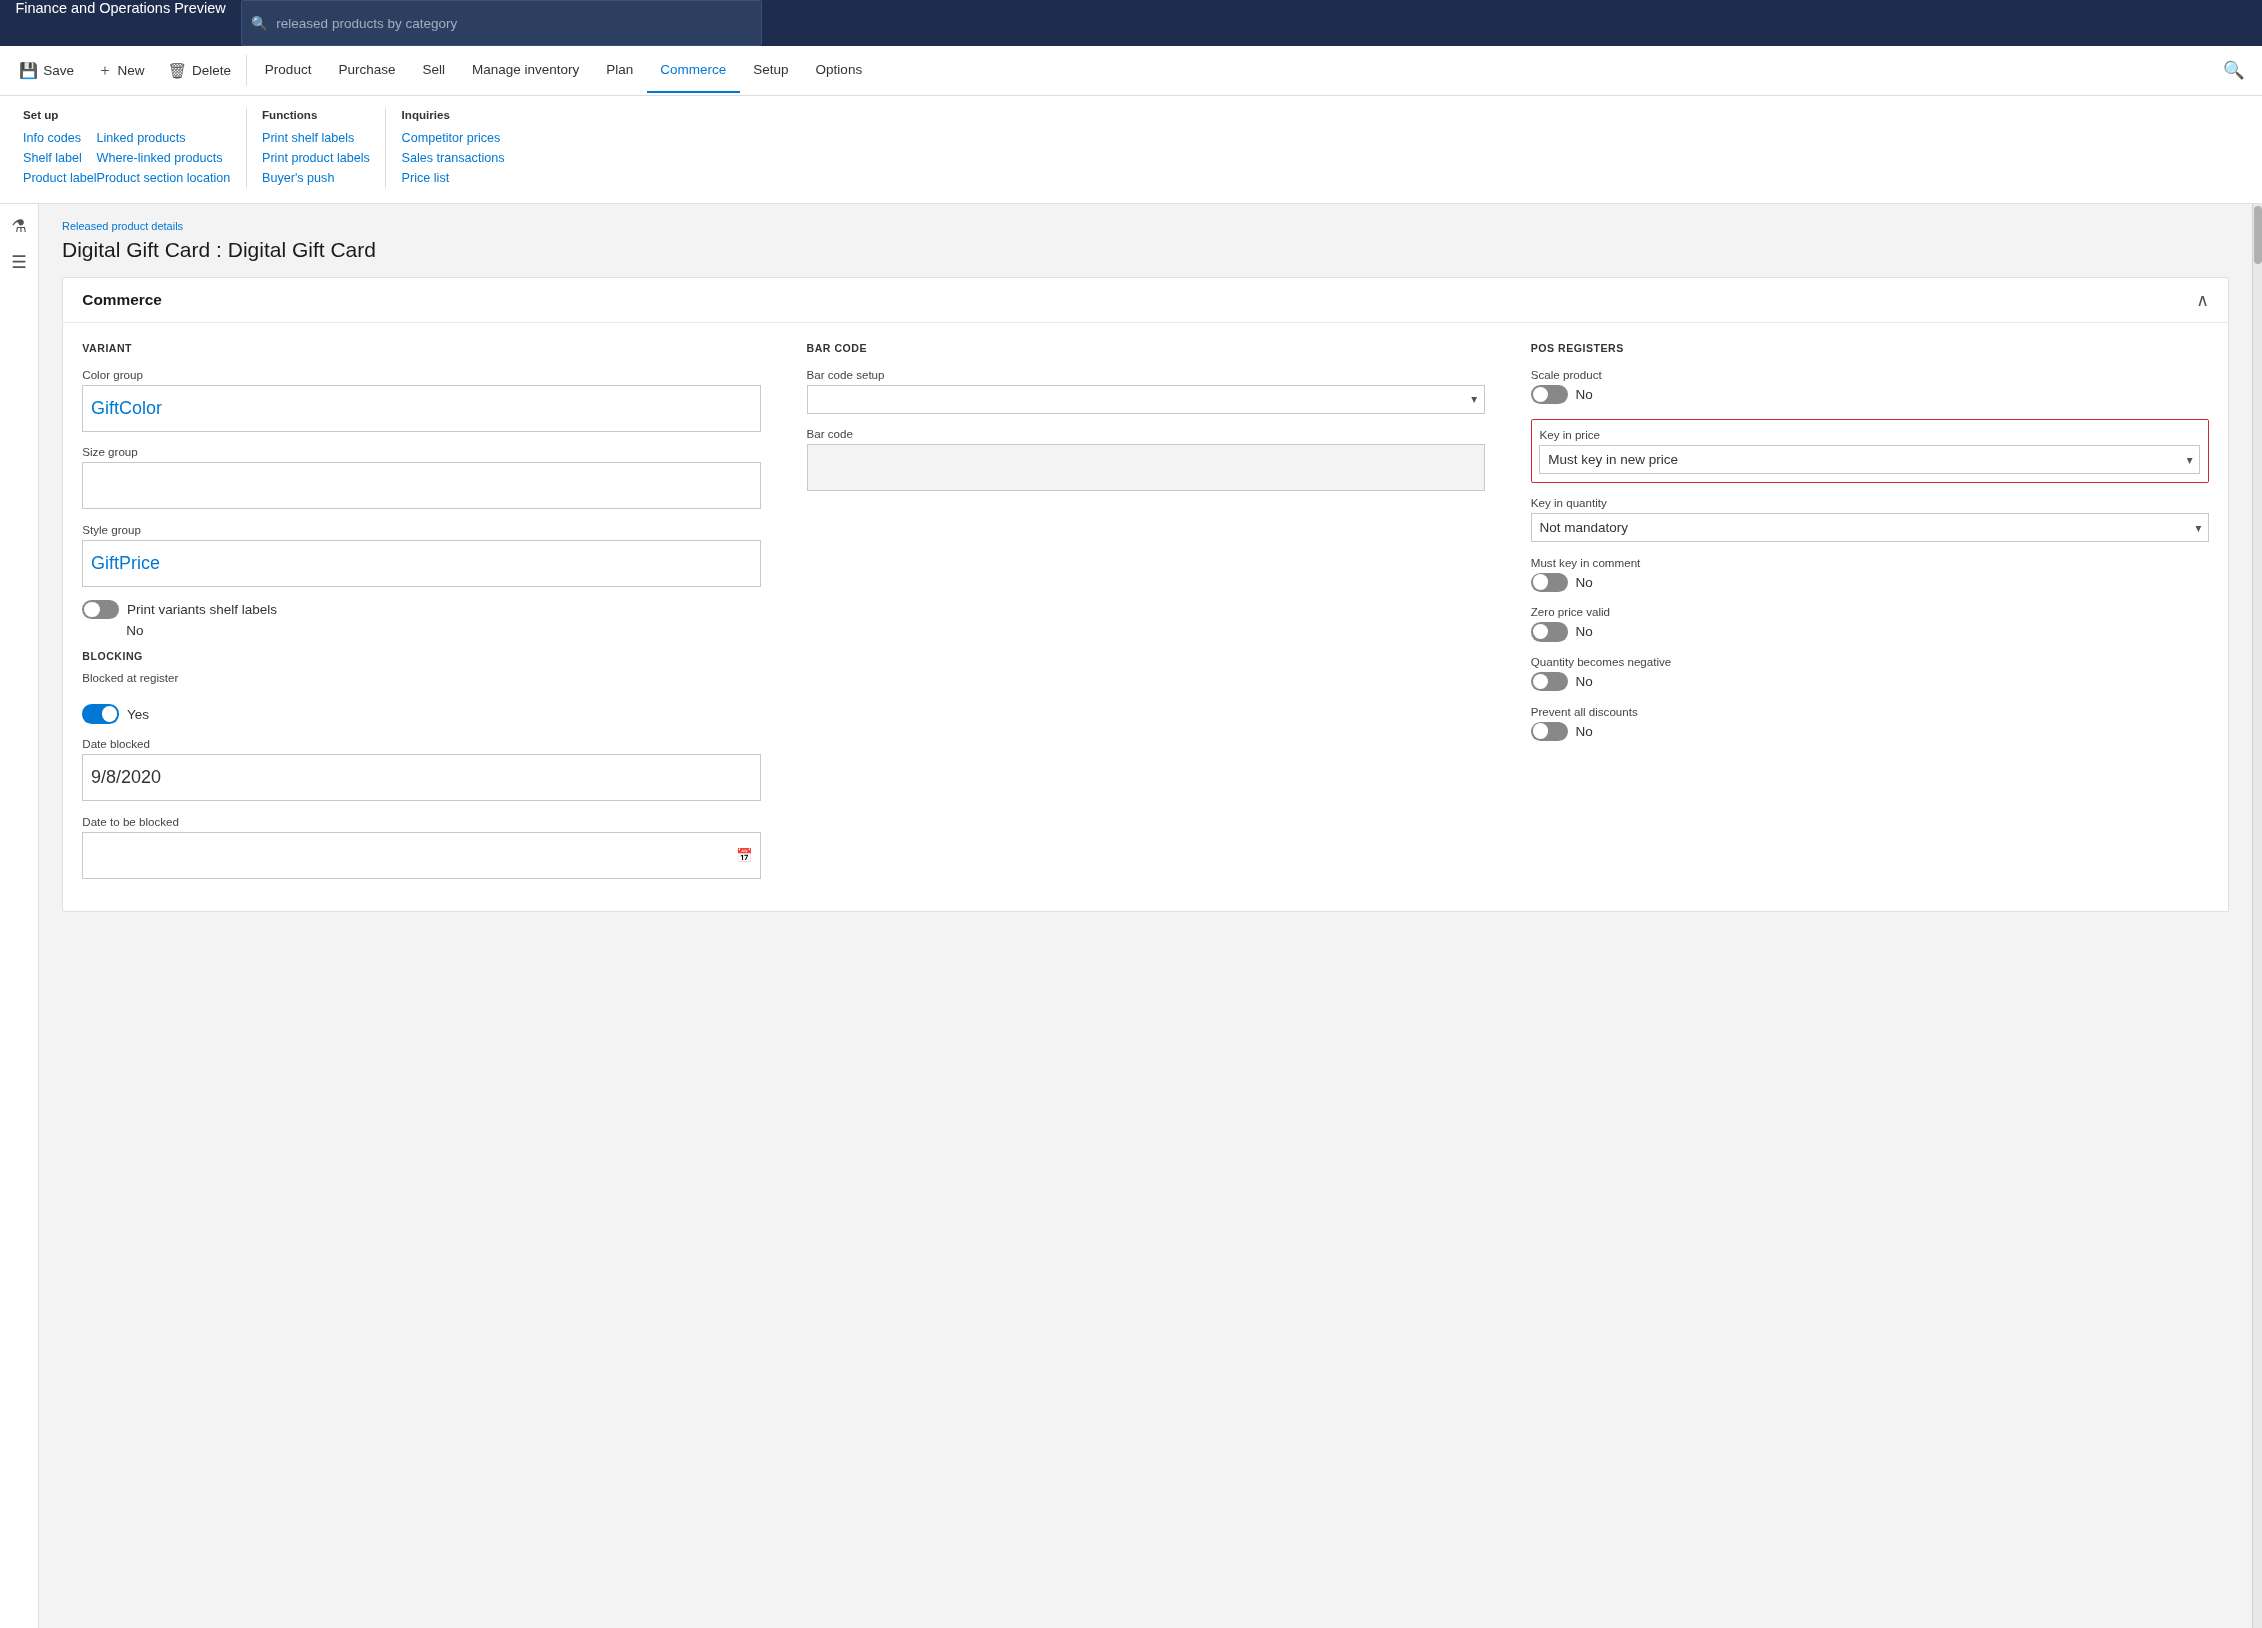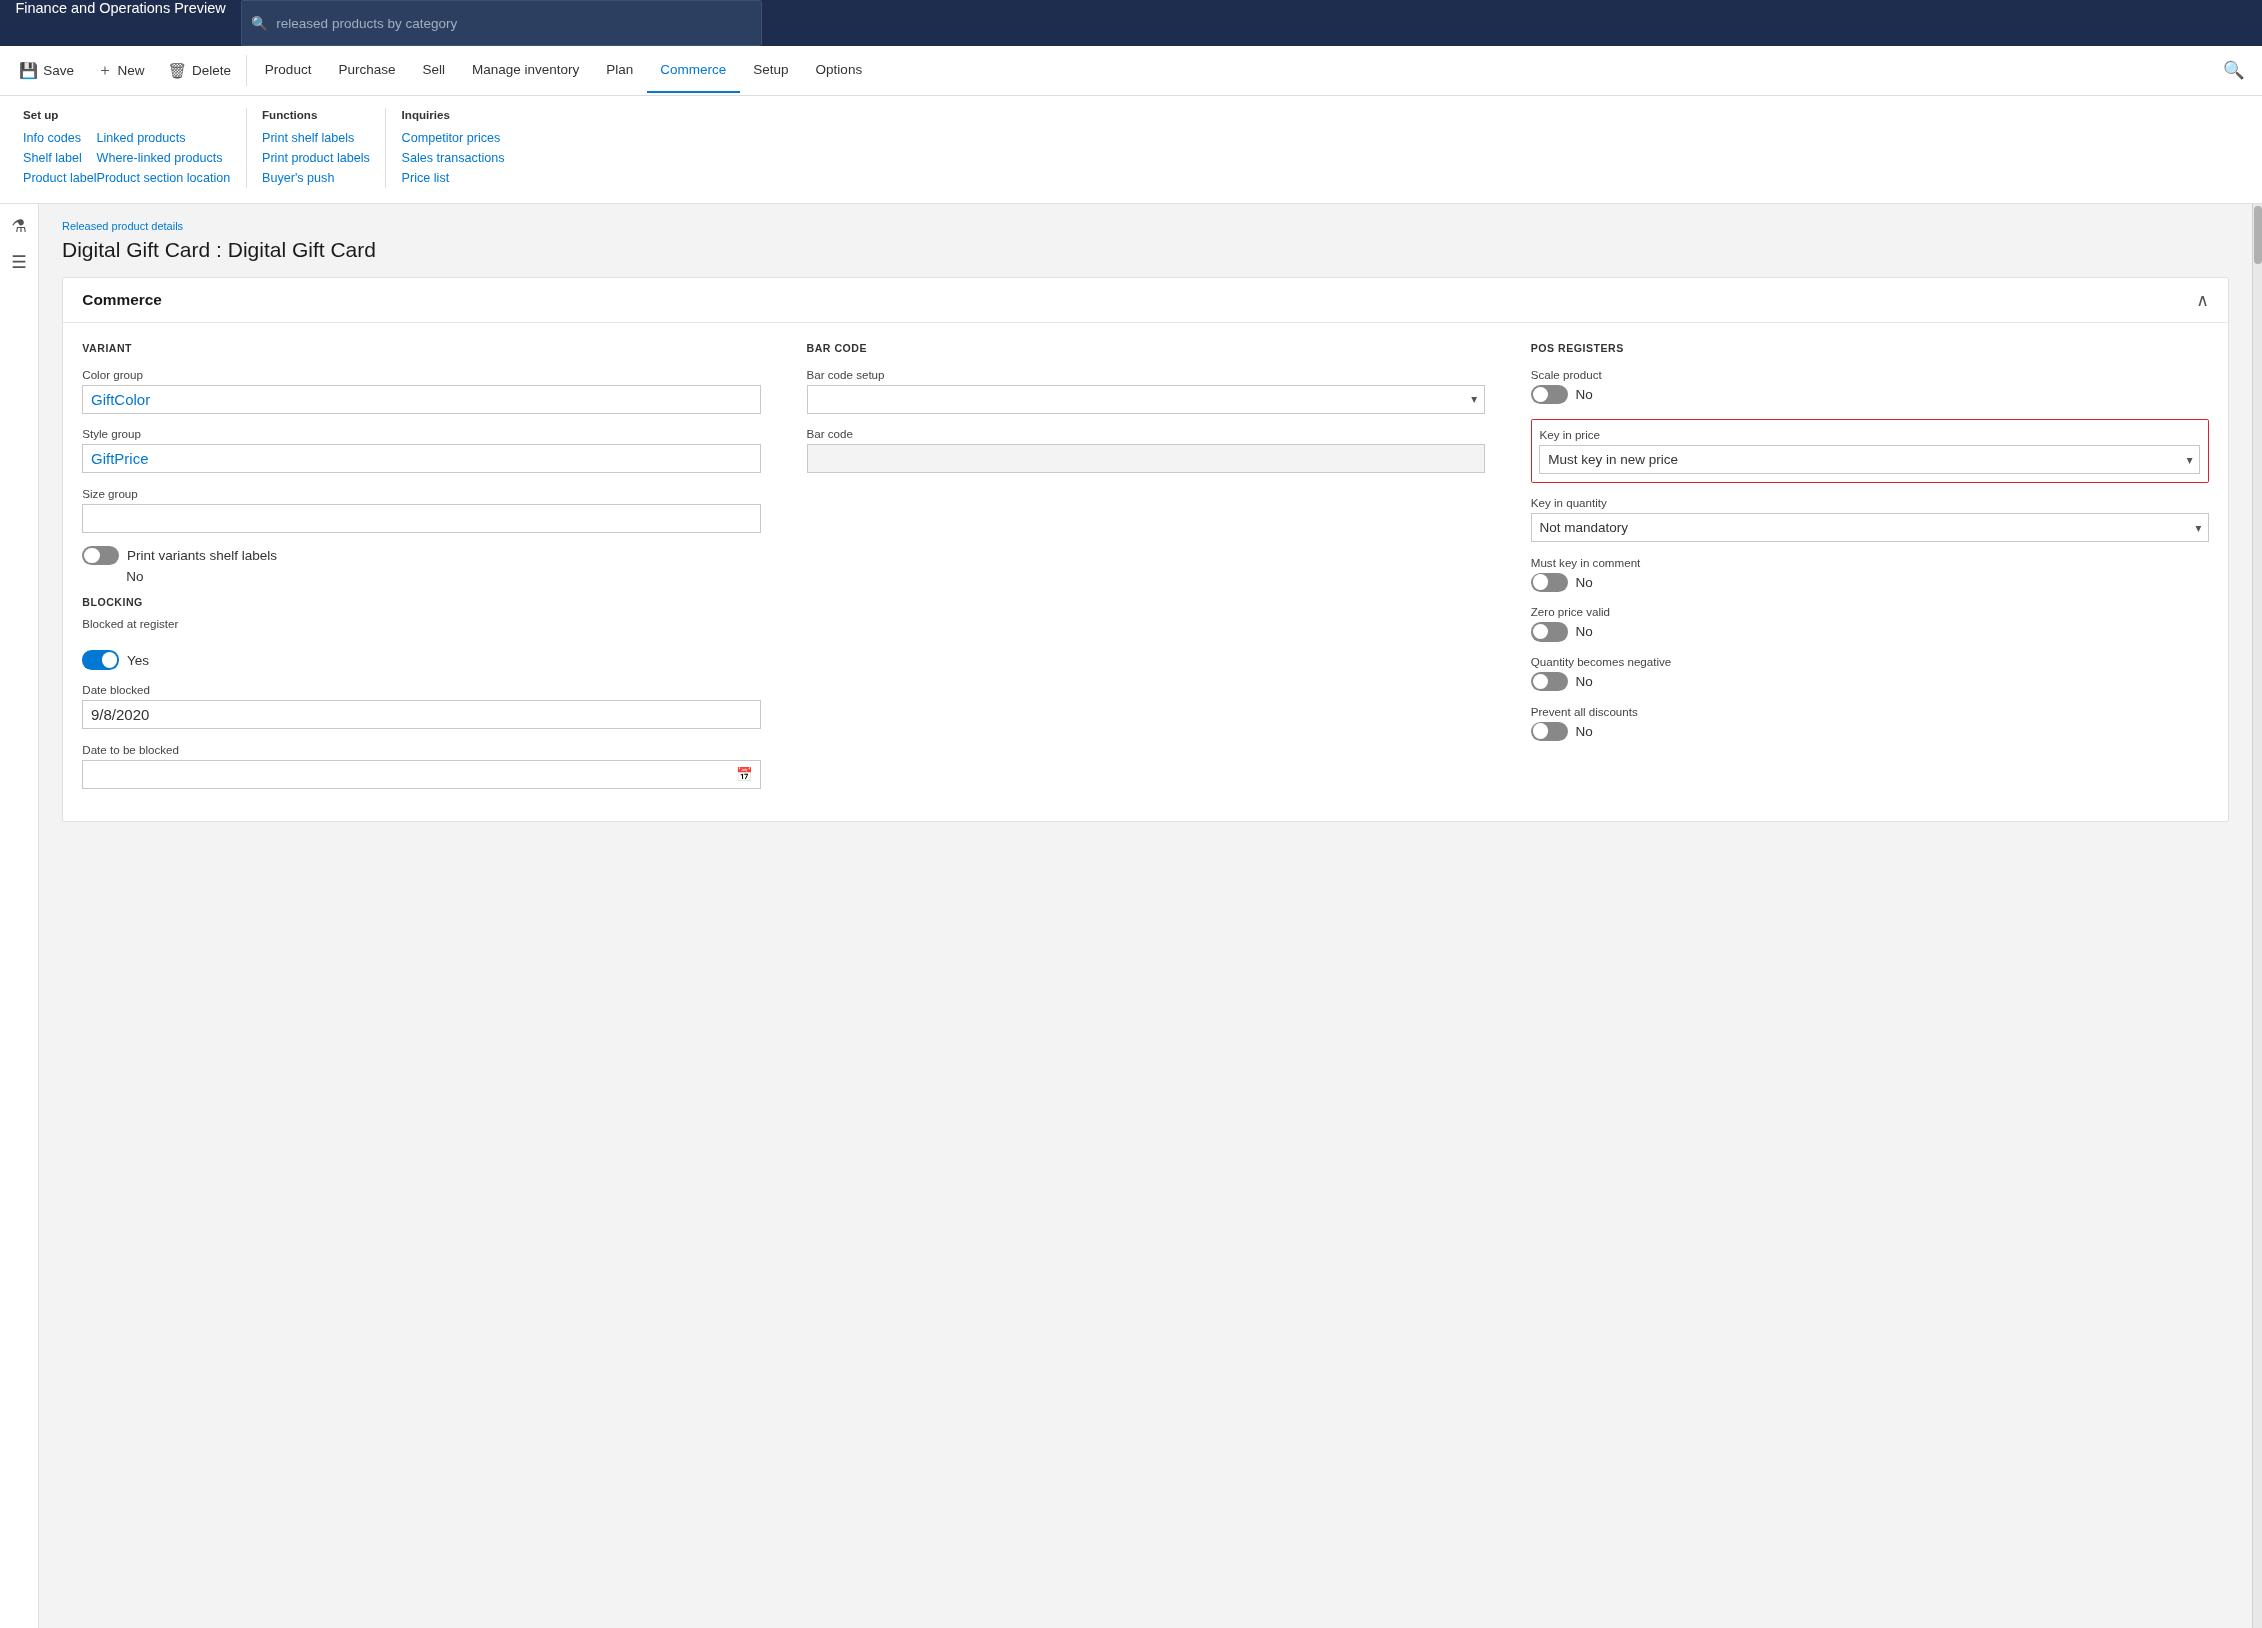--- a/index.html
+++ b/index.html
@@ -130,23 +130,23 @@
     .form-col { flex: 1; min-width: 193px; }
     .col-header { font-size: 10.6px; font-weight: 700; text-transform: uppercase; letter-spacing: 0.5px; color: #333; margin-bottom: 13.5px; }
 
     .form-group { margin-bottom: 13.5px; }
     .form-label { font-size: 11.6px; color: #444; margin-bottom: 3.9px; }
     .form-input {
       width: 100%;
       padding: 4.8px 7.7px;
       border: 1px solid #c8c8c8;
       background: #fff;
-      font-size: 15px;
+      font-size: 18px;
       color: #333;
-      height: 29px;
+      height: 47px;
     }
     .form-input.blue-text { color: #0078d4; }
     .form-input.readonly { background: #f3f3f3; }
     .form-select-wrap {
       position: relative;
       width: 100%;
     }
     .form-select {
       width: 100%;
       padding: 4.8px 27px 4.8px 7.7px;
@@ -320,27 +320,27 @@
 
           <div class="form-col">
             <div class="col-header">VARIANT</div>
 
             <div class="form-group">
               <div class="form-label">Color group</div>
               <input class="form-input blue-text" type="text" value="GiftColor" style="">
             </div>
 
             <div class="form-group">
+              <div class="form-label">Size group</div>
+              <input class="form-input" type="text" value="" style="">
+            </div>
+
+            <div class="form-group">
               <div class="form-label">Style group</div>
               <input class="form-input blue-text" type="text" value="GiftPrice" style="">
-            </div>
-
-            <div class="form-group">
-              <div class="form-label">Size group</div>
-              <input class="form-input" type="text" value="" style="">
             </div>
 
             <div class="toggle-group">
               <div class="toggle off">
                   <div class="knob"></div>
                 </div>
               <span class="toggle-label">Print variants shelf labels</span>
             </div>
             <div style="margin-left:44px;margin-top:-9.7px;margin-bottom:11.6px;font-size:13.5px;color:#333;">No</div>
 

